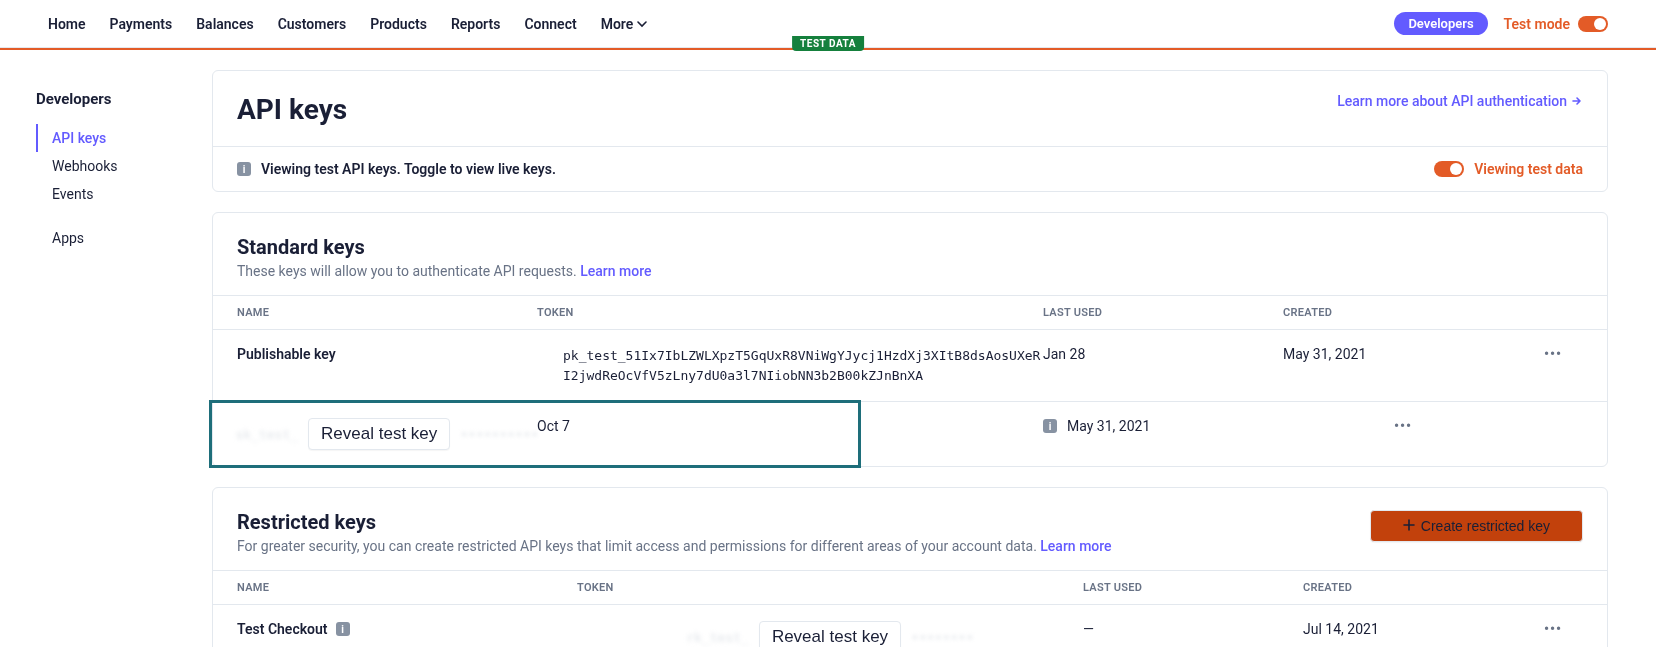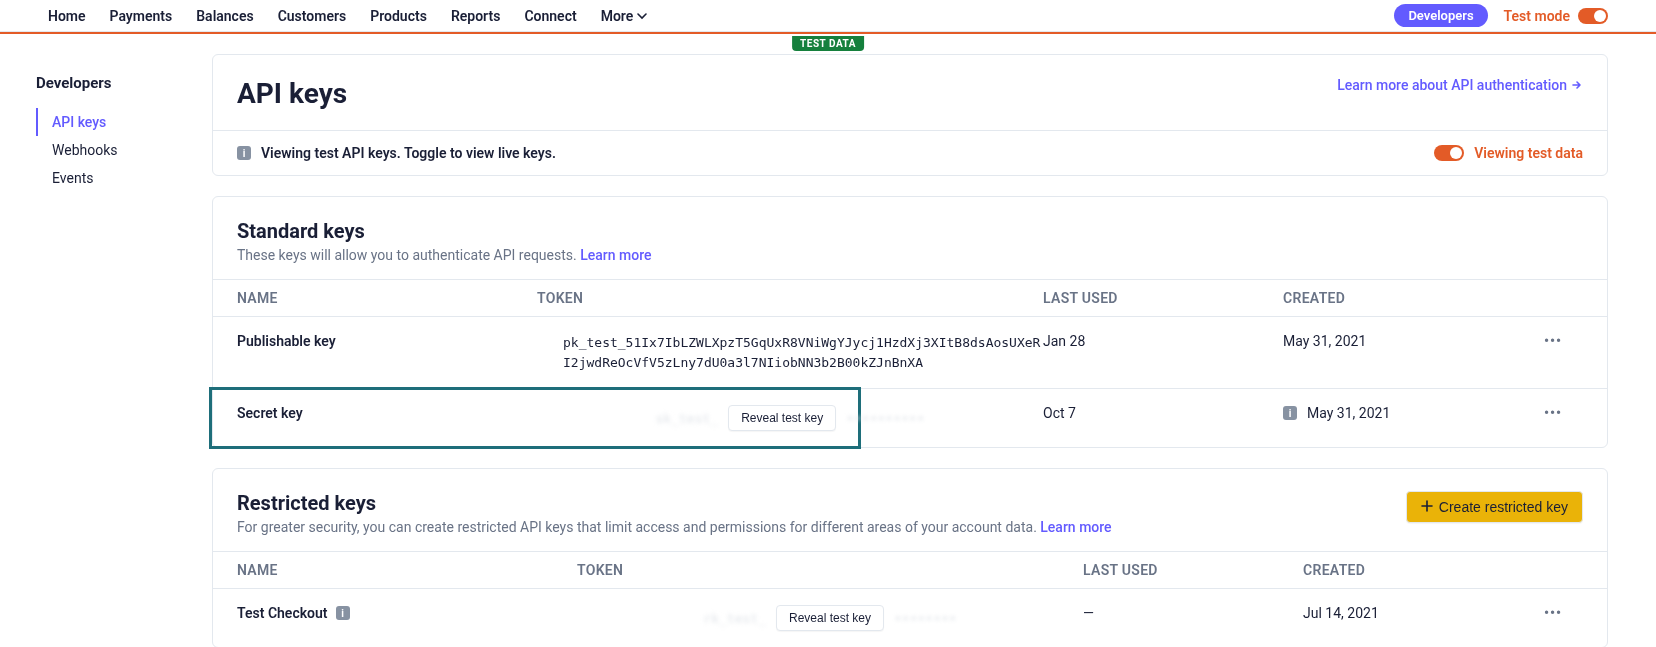--- a/index.html
+++ b/index.html
@@ -10,21 +10,21 @@
 body {
   font-family: -apple-system, BlinkMacSystemFont, "Segoe UI", Roboto, "Helvetica Neue", Arial, sans-serif;
   font-size: 14px;
   color: #1a1f36;
   background: #fff;
 }
 .top-nav {
   display: flex;
   align-items: center;
   padding: 0 48px;
-  height: 32px;
+  height: 48px;
   border-bottom: 1px solid #e3e8ee;
 }
 .top-nav-items {
   display: flex;
   gap: 24px;
 }
 .top-nav-item {
   font-weight: 600;
   color: #1a1f36;
   cursor: pointer;
@@ -204,21 +204,21 @@
   display: grid;
   grid-template-columns: 300px 1fr 240px 240px 60px;
   padding: 10px 24px;
   border-top: 1px solid #e3e8ee;
   border-bottom: 1px solid #e3e8ee;
 }
 .table-header.r {
   grid-template-columns: 340px 1fr 220px 220px 60px;
 }
 .th {
-  font-size: 14px;
+  font-size: 11px;
   font-weight: 600;
   color: #697386;
   letter-spacing: 0.3px;
 }
 .table-row {
   display: grid;
   grid-template-columns: 300px 1fr 240px 240px 60px;
   padding: 16px 24px;
   border-bottom: 1px solid #e3e8ee;
   align-items: flex-start;
@@ -254,21 +254,21 @@
   display: flex;
   align-items: center;
   gap: 10px;
   justify-content: center;
 }
 .reveal-btn {
   background: #fff;
   border: 1px solid #e3e8ee;
   border-radius: 4px;
   padding: 5px 12px;
-  font-size: 12px;
+  font-size: 17px;
   font-weight: 500;
   color: #1a1f36;
   cursor: pointer;
   box-shadow: 0 1px 1px rgba(0,0,0,0.04);
   white-space: nowrap;
 }
 .cell-text {
   color: #1a1f36;
   display: flex;
   align-items: center;
@@ -289,24 +289,24 @@
 .highlight-box {
   position: absolute;
   left: -4px;
   right: calc(100% - 648px);
   top: -2px;
   bottom: -2px;
   border: 3px solid #1e6e7a;
   pointer-events: none;
 }
 .create-btn {
-  background: #eab308;
+  background: #c2410c;
   border: 1px solid #e3e8ee;
   border-radius: 4px;
-  padding: 7px 14px;
+  padding: 7px 32px;
   font-size: 14px;
   font-weight: 500;
   color: #1a1f36;
   cursor: pointer;
   display: flex;
   align-items: flex-start;
   gap: 6px;
   box-shadow: 0 1px 1px rgba(0,0,0,0.04);
 }
 .chev {
@@ -348,20 +348,21 @@
 <div class="test-data-badge">TEST DATA</div>
 
 <div class="page-wrap">
 
   <div class="sidebar">
     <div class="sidebar-title">Developers</div>
     <div class="sidebar-item active">API keys</div>
     <div class="sidebar-item">Webhooks</div>
     <div class="sidebar-item">Events</div>
     <div class="sidebar-gap"></div>
+    <div class="sidebar-item">Apps</div>
   </div>
 
   <div class="main">
 
     <div class="card">
       <div class="header-card">
         <div class="page-title">API keys</div>
         <a class="learn-link">
           <span>Learn more about API authentication</span>
           <span class="arrow-right">
@@ -401,21 +402,20 @@
       </div>
       <div class="table-row">
         <div class="row-name">Publishable key</div>
         <div class="token">pk_test_51Ix7IbLZWLXpzT5GqUxR8VNiWgYJycj1HzdXj3XItB8dsAosUXeRI2jwdReOcVfV5zLny7dU0a3l7NIiobNN3b2B00kZJnBnXA</div>
         <div class="cell-text">Jan 28</div>
         <div class="cell-text">May 31, 2021</div>
         <div class="more-btn">•••</div>
       </div>
       <div class="table-row highlight">
         <div class="highlight-box"></div>
-        <div class="row-name">Secret key</div>
         <div class="token-wrap">
           <span class="token-masked">sk_test_</span>
           <button class="reveal-btn">Reveal test key</button>
           <span class="token-masked">••••••••••</span>
         </div>
         <div class="cell-text">Oct 7</div>
         <div class="cell-text">
           <span class="info-icon">i</span>
           <span>May 31, 2021</span>
         </div>

